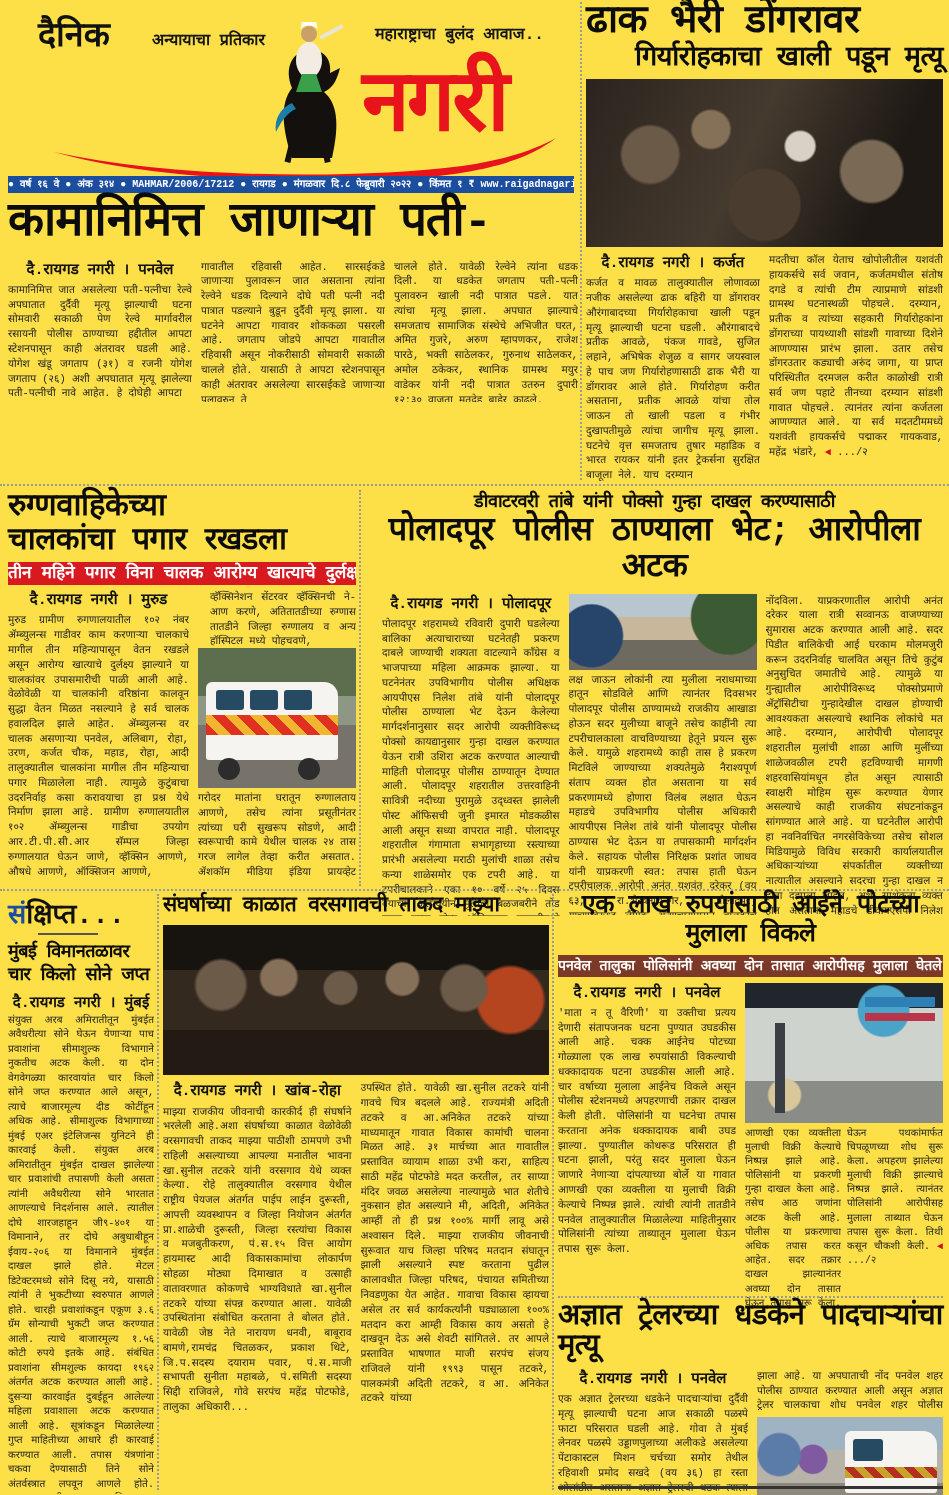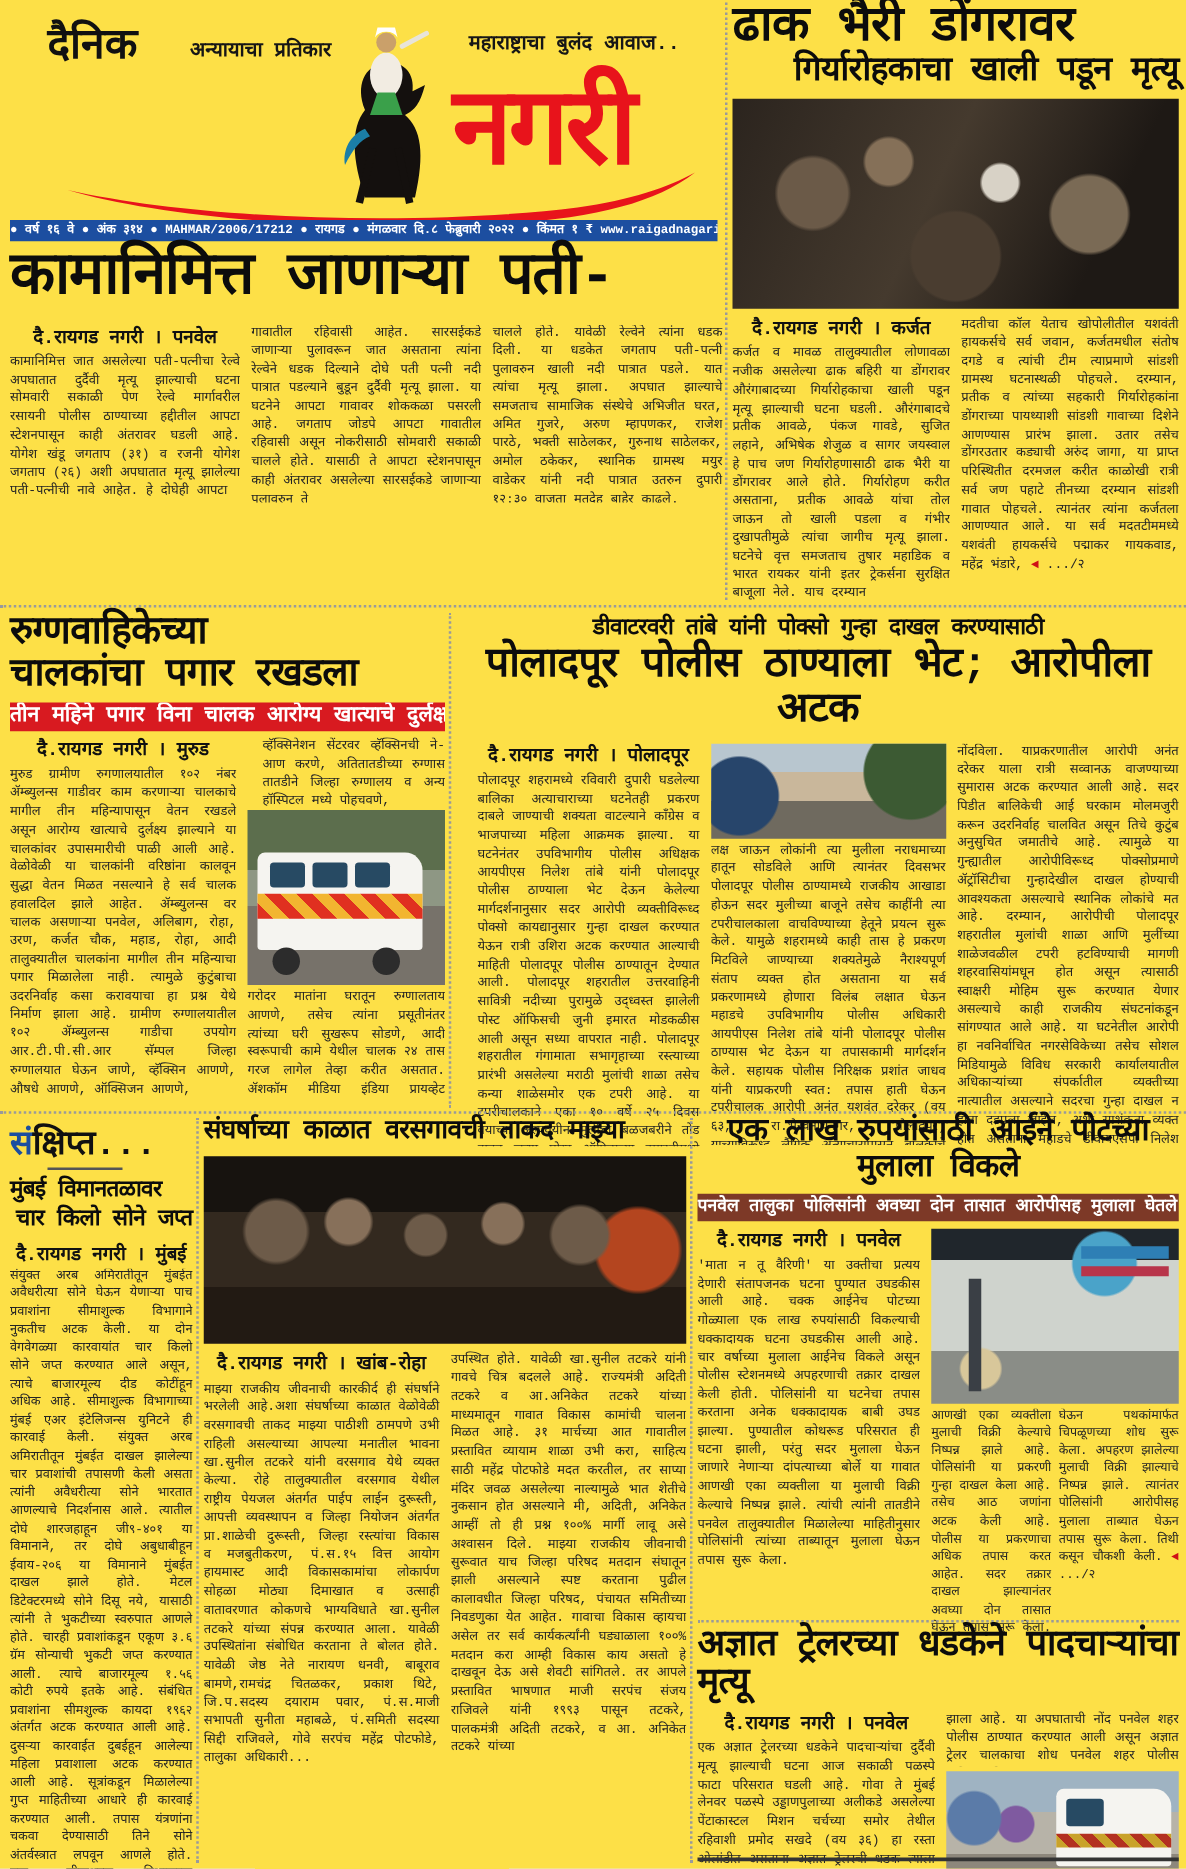--- a/index.html
+++ b/index.html
@@ -142,21 +142,21 @@
   </div>
 
   <div class="abs dot-h" style="left:0;top:889px;width:949px;"></div>
 
   <div class="abs" style="left:8px;top:894px;width:146px;height:596px;">
     <div style="font-size:27px;font-weight:900;">
       <span style="color:#1c4ea0;">सं</span><span style="color:#111;">क्षिप्त...</span>
     </div>
     <div style="width:60px;height:2px;background:#555;margin:2px 0 6px 30px;"></div>
     <div class="headline" style="font-size:18px;line-height:1.25;">मुंबई विमानतळावर</div>
-    <div class="headline" style="font-size:18px;line-height:1.25;text-align:right;">चार किलो सोने जप्त</div>
+    <div class="headline" style="font-size:18px;line-height:1.25;">चार किलो सोने जप्त</div>
     <div class="byline" style="margin-top:5px;">दै.रायगड नगरी । मुंबई</div>
     <div class="body-text" style="height:480px;font-size:10.2px;">संयुक्त अरब अमिरातीतून मुंबईत अवैधरीत्या सोने घेऊन येणाऱ्या पाच प्रवाशांना सीमाशुल्क विभागाने नुकतीच अटक केली. या दोन वेगवेगळ्या कारवायांत चार किलो सोने जप्त करण्यात आले असून, त्याचे बाजारमूल्य दीड कोटींहून अधिक आहे. सीमाशुल्क विभागाच्या मुंबई एअर इंटेलिजन्स युनिटने ही कारवाई केली. संयुक्त अरब अमिरातीतून मुंबईत दाखल झालेल्या चार प्रवाशांची तपासणी केली असता त्यांनी अवैधरीत्या सोने भारतात आणल्याचे निदर्शनास आले. त्यातील दोघे शारजहाहून जी९-४०१ या विमानाने, तर दोघे अबुधाबीहून ईवाय-२०६ या विमानाने मुंबईत दाखल झाले होते. मेटल डिटेक्टरमध्ये सोने दिसू नये, यासाठी त्यांनी ते भुकटीच्या स्वरुपात आणले होते. चारही प्रवाशांकडून एकूण ३.६ ग्रॅम सोन्याची भुकटी जप्त करण्यात आली. त्याचे बाजारमूल्य १.५६ कोटी रुपये इतके आहे. संबंधित प्रवाशांना सीमशुल्क कायदा १९६२ अंतर्गत अटक करण्यात आली आहे. दुसऱ्या कारवाईत दुबईहून आलेल्या महिला प्रवाशाला अटक करण्यात आली आहे. सूत्रांकडून मिळालेल्या गुप्त माहितीच्या आधारे ही कारवाई करण्यात आली. तपास यंत्रणांना चकवा देण्यासाठी तिने सोने अंतर्वस्त्रात लपवून आणले होते. मात्र, सीमाशुल्क विभागाच्या अधिकाऱ्यांनी तिचा डाव हाणून पाडला. तिच्याकडून ५४६ ग्रॅम सोने आणि ८६८ ग्रॅम सोन्याची भुकटी जप्त करण्यात आली आहे.</div>
   </div>
 
   <div class="abs dot-v" style="left:157px;top:894px;height:596px;"></div>
 
   <div class="abs" style="left:163px;top:892px;width:386px;height:598px;">
     <div class="headline" style="font-size:21px;line-height:1.3;">संघर्षाच्या काळात वरसगावची ताकद माझ्या</div>
     <div class="photo" style="width:386px;height:150px;margin-top:6px;
                 background:radial-gradient(circle at 15% 40%, #6d5b49 0 7%, transparent 8%),

